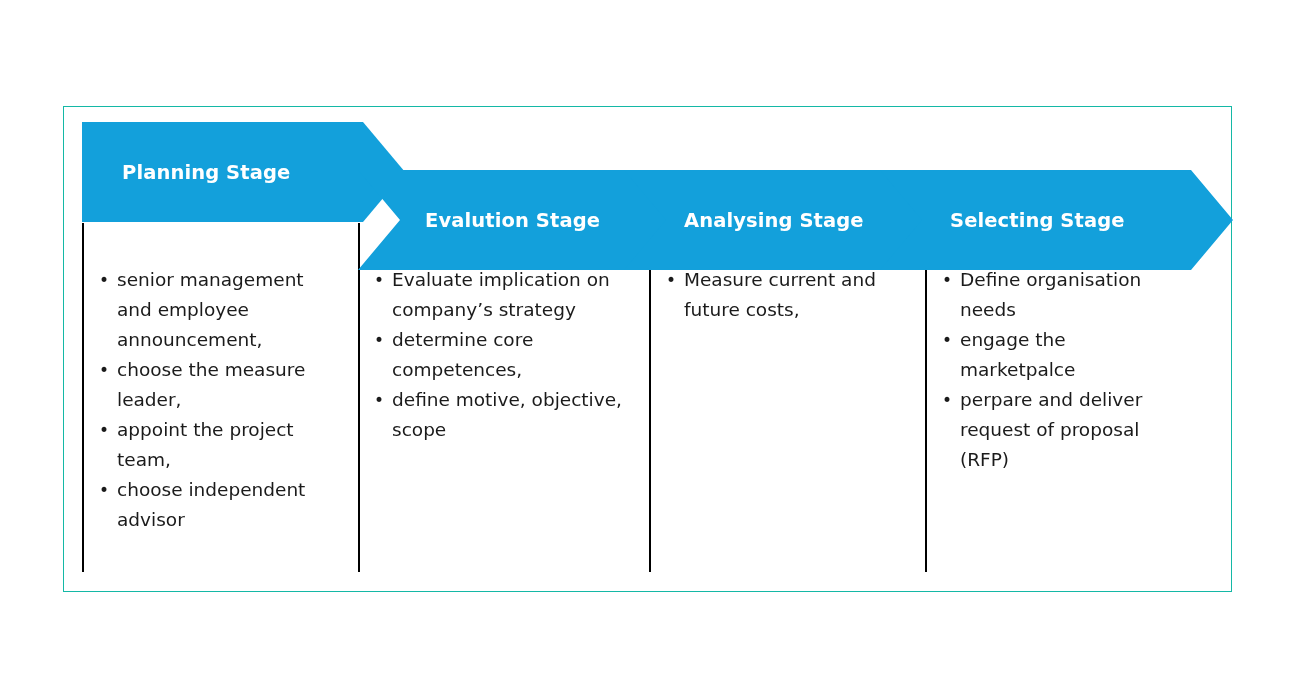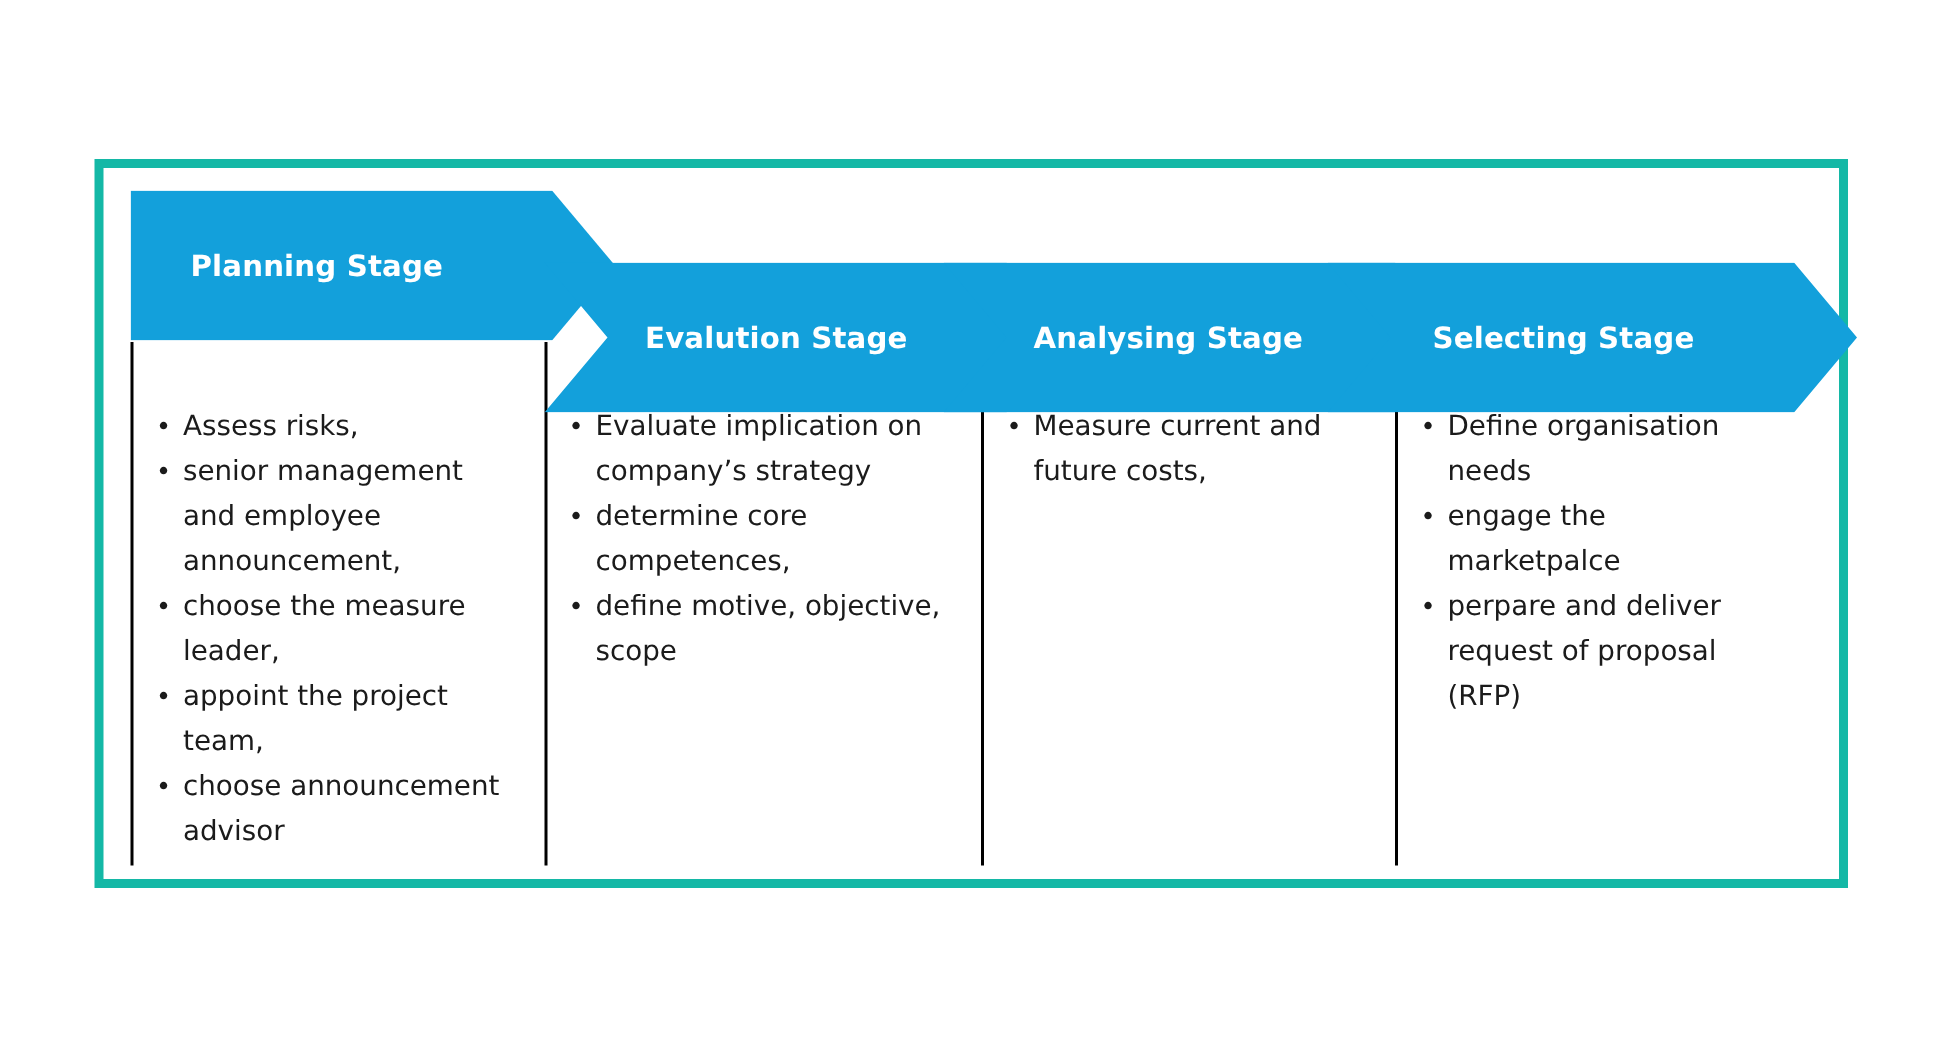--- a/index.html
+++ b/index.html
@@ -20,21 +20,21 @@
     height: 697px;
   }
 
   
   .frame {
     position: absolute;
     left: 63px;
     top: 106px;
     width: 1169px;
     height: 486px;
-    border: 6px solid #14b8a6;
+    border: 1px solid #14b8a6;
     box-sizing: border-box;
     background: #ffffff;
   }
 
   
   .divider {
     position: absolute;
     top: 116px;
     width: 2px;
     height: 349px;
@@ -135,25 +135,24 @@
       </div>
 
       <div class="chev notched" style="left:816px; width:283px; padding-left:70px;">
         <span class="chev-title">Selecting Stage</span>
       </div>
 
     </div>
 
     <div class="col-body" style="left:33px; width:245px;">
       <ul class="bullets">
-        <li>Assess risks,</li>
         <li>senior management and employee announcement,</li>
         <li>choose the measure leader,</li>
         <li>appoint the project team,</li>
-        <li>choose announcement advisor</li>
+        <li>choose independent advisor</li>
       </ul>
     </div>
 
     <div class="col-body" style="left:308px; width:260px;">
       <ul class="bullets">
         <li>Evaluate implication on company’s strategy</li>
         <li>determine core competences,</li>
         <li>define motive, objective, scope</li>
       </ul>
     </div>

